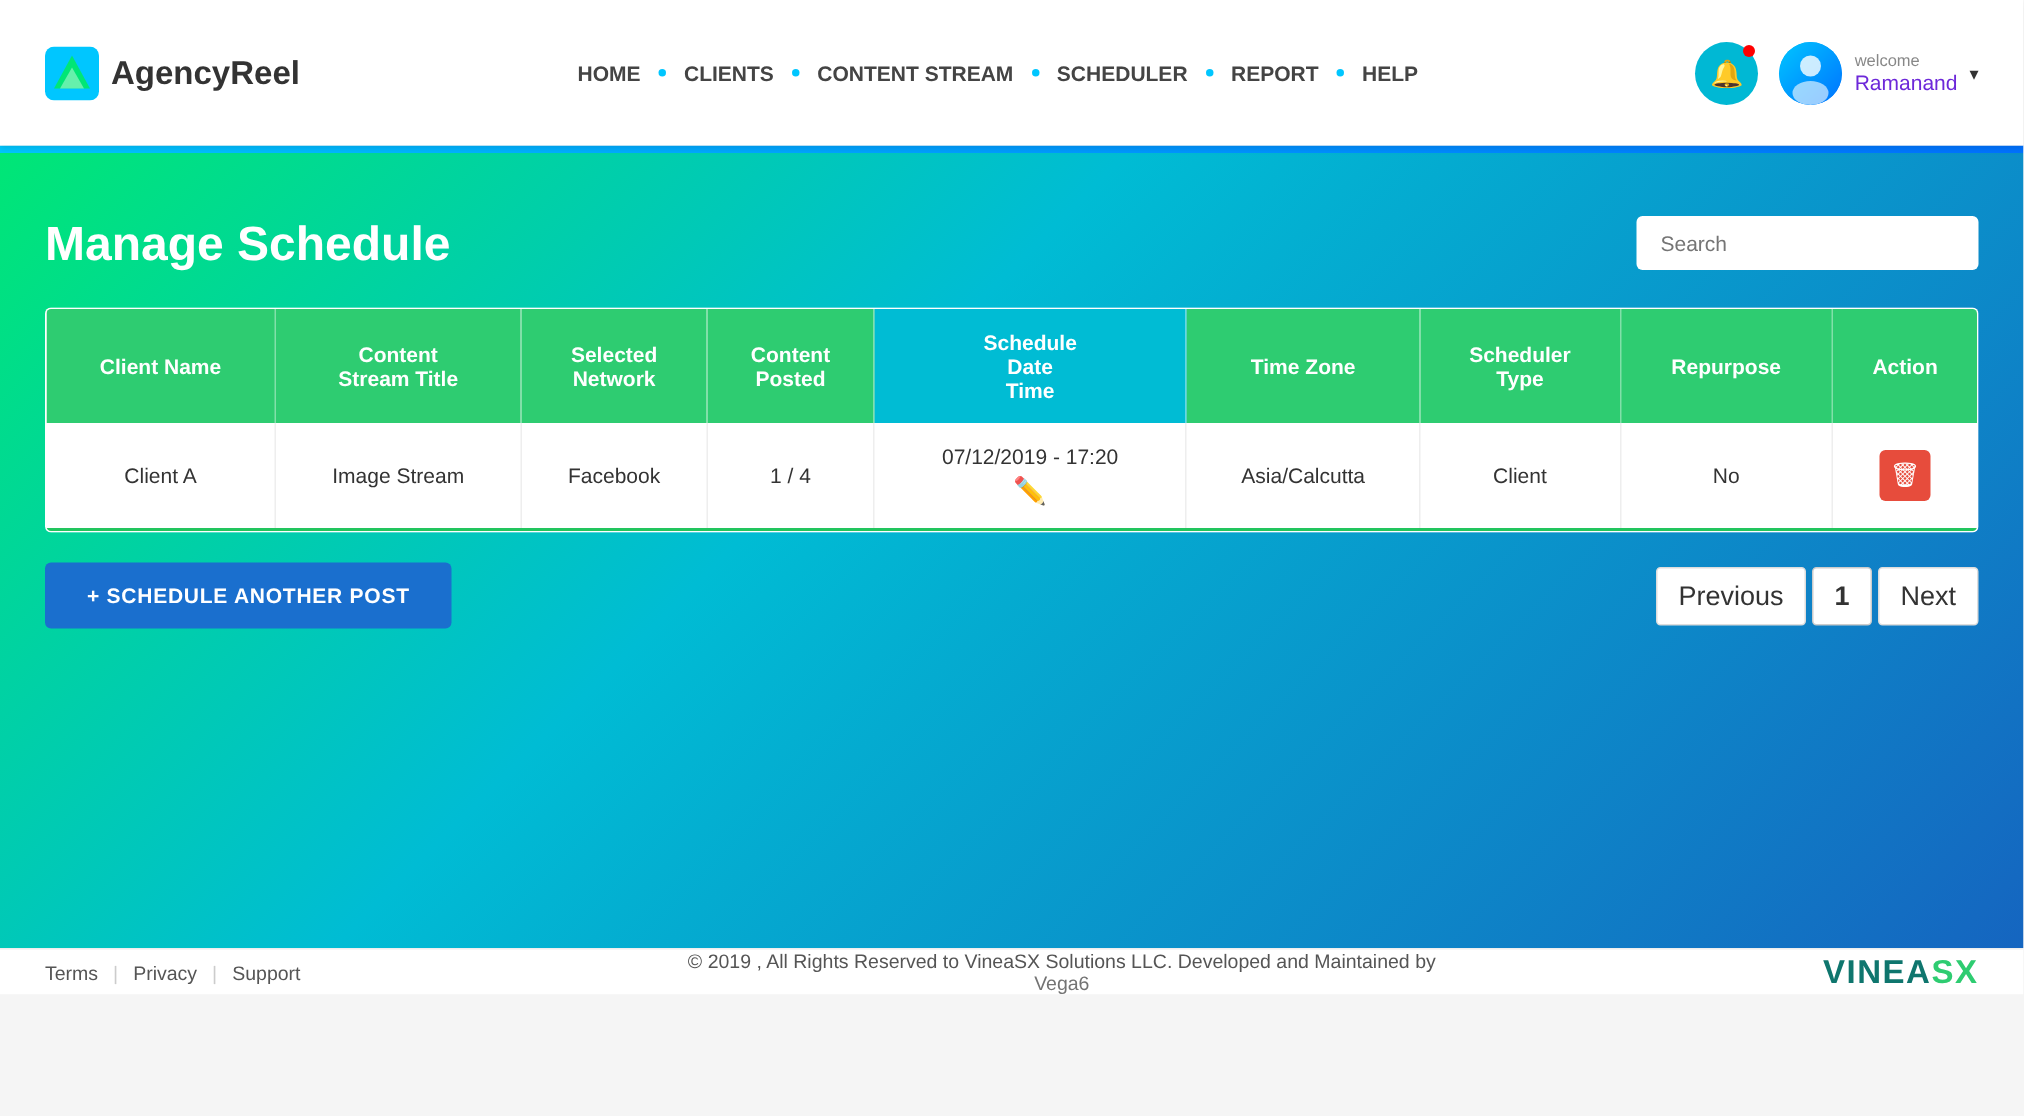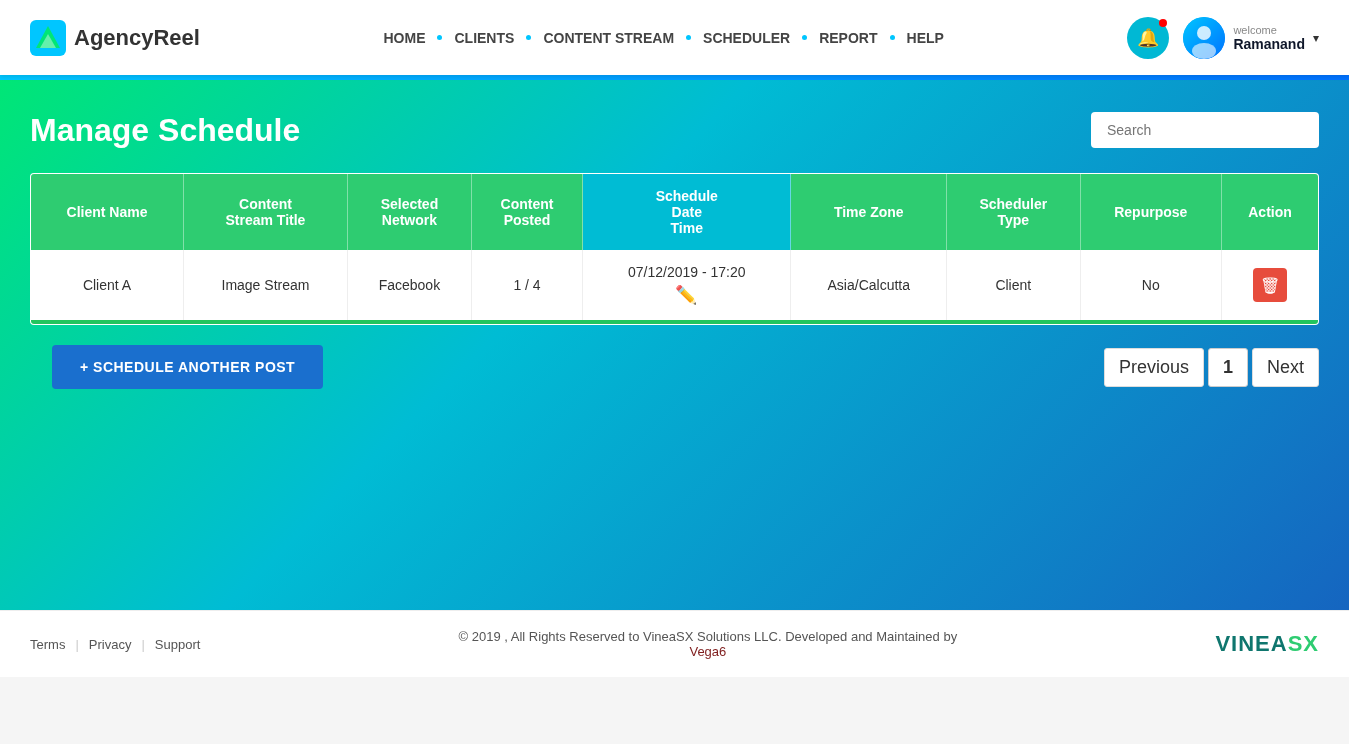--- a/index.html
+++ b/index.html
@@ -5,21 +5,21 @@
     * { box-sizing: border-box; margin: 0; padding: 0; }
     body { font-family: Arial, sans-serif; background: #f5f5f5; min-width: 1349px; }
 
     
     .header {
       background: #fff;
       display: flex;
       align-items: center;
       justify-content: space-between;
       padding: 0 30px;
-      height: 75px;
+      height: 97px;
       box-shadow: 0 2px 4px rgba(0,0,0,0.1);
       position: relative;
       z-index: 10;
     }
     .logo {
       display: flex;
       align-items: center;
       gap: 8px;
       font-size: 22px;
       font-weight: bold;
@@ -94,34 +94,34 @@
       background: linear-gradient(135deg, #00c6ff, #0072ff);
       overflow: hidden;
       display: flex;
       align-items: center;
       justify-content: center;
       color: #fff;
       font-size: 18px;
     }
     .user-text { display: flex; flex-direction: column; }
     .welcome-label { font-size: 11px; color: #888; }
-    .user-name { font-size: 14px; font-weight: bold; color: #0f172a; }
+    .user-name { font-size: 14px; font-weight: normal; color: #6d28d9; }
     .chevron-down { font-size: 12px; color: #333; }
 
     
     .accent-bar {
       height: 5px;
       background: linear-gradient(to right, #00c6ff, #0072ff);
     }
 
     
     .main-bg {
       background: linear-gradient(135deg, #00e676 0%, #00bcd4 40%, #1565c0 100%);
       min-height: 530px;
-      padding: 32px 30px 40px 30px;
+      padding: 42px 30px 40px 30px;
     }
 
     .page-header {
       display: flex;
       align-items: flex-start;
       justify-content: space-between;
       margin-bottom: 24px;
     }
     .page-title {
       font-size: 32px;
@@ -159,21 +159,21 @@
       text-align: center;
       padding: 14px 10px;
       border-right: 1px solid rgba(255,255,255,0.4);
     }
     thead th:last-child { border-right: none; }
     thead th.highlight {
       background: #00bcd4;
     }
     tbody tr {
       background: #fff;
-      border-bottom: 4px solid #22c55e;
+      border-bottom: 2px solid #22c55e;
     }
     tbody td {
       text-align: center;
       padding: 14px 10px;
       font-size: 14px;
       color: #333;
       border-right: 1px solid #eee;
       vertical-align: middle;
     }
     tbody td:last-child { border-right: none; }
@@ -197,21 +197,20 @@
       cursor: pointer;
       font-size: 16px;
     }
 
     
     .bottom-actions {
       display: flex;
       align-items: center;
       justify-content: space-between;
       margin-top: 20px;
-      margin-left: 22px;
     }
     .schedule-btn {
       background: #1a6fce;
       color: #fff;
       border: none;
       border-radius: 4px;
       padding: 14px 28px;
       font-size: 14px;
       font-weight: bold;
       cursor: pointer;
@@ -233,21 +232,21 @@
     }
     .page-btn.active {
       background: #fff;
       font-weight: bold;
       border-color: #ccc;
     }
 
     
     .footer {
       background: #fff;
-      padding: 18px 30px;
+      padding: 0 30px;
       display: flex;
       align-items: center;
       justify-content: space-between;
       border-top: 1px solid #eee;
     }
     .footer-links {
       display: flex;
       align-items: center;
       gap: 10px;
     }
@@ -260,21 +259,21 @@
     .footer-sep {
       color: #ccc;
       font-size: 13px;
     }
     .footer-copy {
       font-size: 13px;
       color: #555;
       text-align: center;
     }
     .footer-copy a {
-      color: #7f1d1d;
+      color: #737373;
       text-decoration: none;
     }
     .footer-brand {
       font-size: 22px;
       font-weight: 900;
       letter-spacing: 1px;
     }
     .footer-brand span.vinea { color: #0f766e; }
     .footer-brand span.sx { color: #2ecc71; }
   </style>

